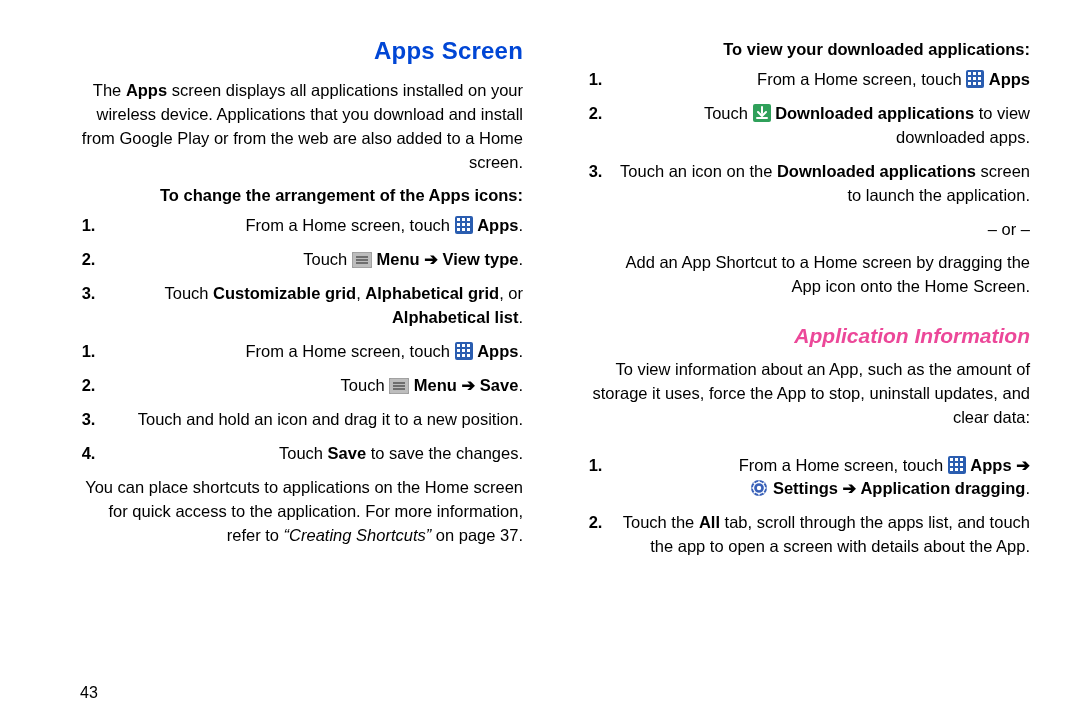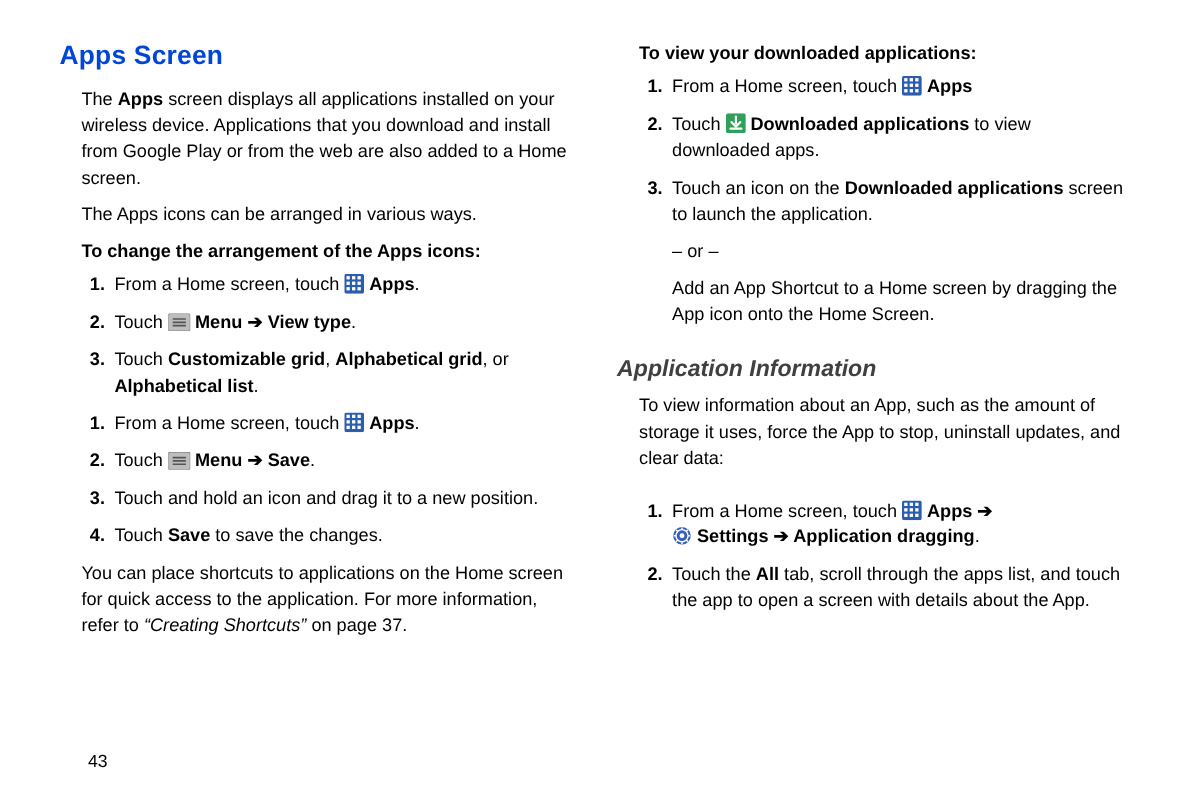--- a/index.html
+++ b/index.html
@@ -15,34 +15,35 @@
   width: 1080px;
   height: 720px;
   box-sizing: border-box;
   padding: 34px 50px 20px 54px;
   display: flex;
   gap: 38px;
   position: relative;
 }
 .col {
   width: 480px;
+  text-align: right;
 }
 h1.apps-screen {
   font-family: Arial, Helvetica, sans-serif;
   font-weight: 900;
   color: #0046d5;
   font-size: 24px;
   margin: 0 0 10px 0;
   letter-spacing: 0.2px;
 }
 h2.app-info {
   font-family: Arial, Helvetica, sans-serif;
   font-weight: 700;
   font-style: italic;
-  color: #404040;
+  color: #ec4899;
   font-size: 21px;
   margin: 18px 0 6px 0;
 }
 p {
   margin: 0 0 10px 0;
 }
 p.indent {
   padding-left: 20px;
 }
 .sub-heading {
@@ -92,21 +93,20 @@
 
 <div class="page">
   <div class="col">
 
     <h1 class="apps-screen">Apps Screen</h1>
 
     <p class="indent">
       <span>The </span><b>Apps</b><span> screen displays all applications installed on your wireless device. Applications that you download and install from Google Play or from the web are also added to a Home screen.</span>
     </p>
 
-    <p class="indent">The Apps icons can be arranged in various ways.</p>
 
     <p class="sub-heading indent">To change the arrangement of the Apps icons:</p>
 
     <ol>
       <li>
         <span>From a Home screen, touch </span><span class="apps-icon"><svg width="18" height="18">
               <rect x="0" y="0" width="18" height="18" rx="2" fill="#2a5db0"></rect>
               <g fill="#fff">
                 <rect x="2" y="2" width="3" height="3"></rect>
                 <rect x="7" y="2" width="3" height="3"></rect>

